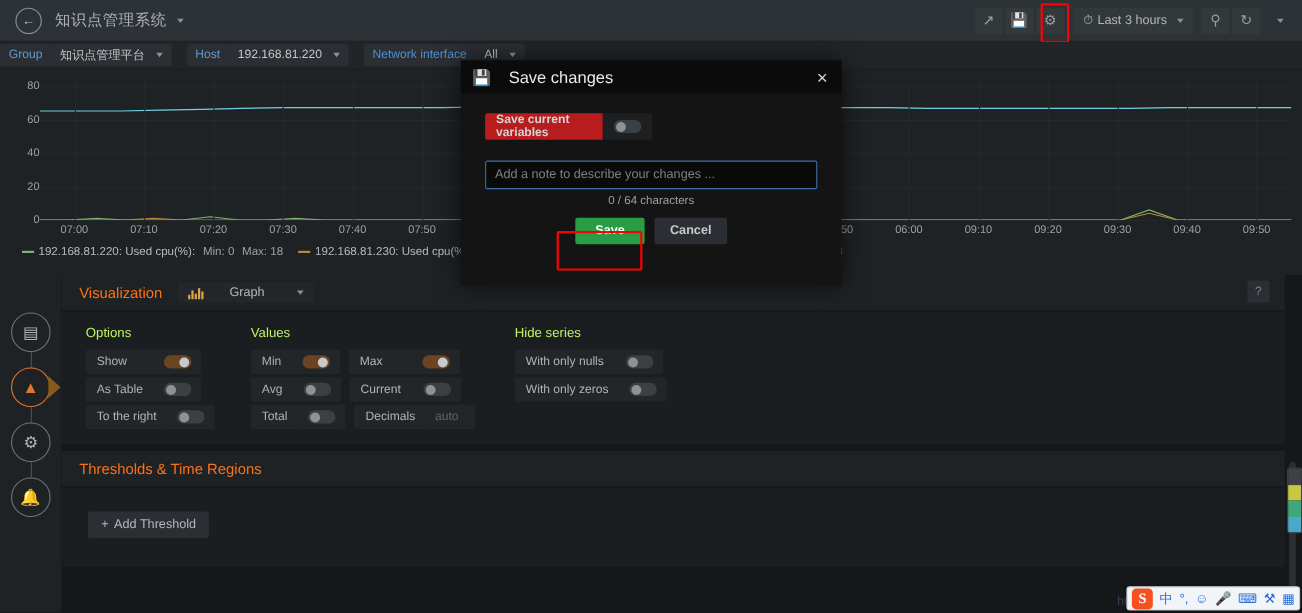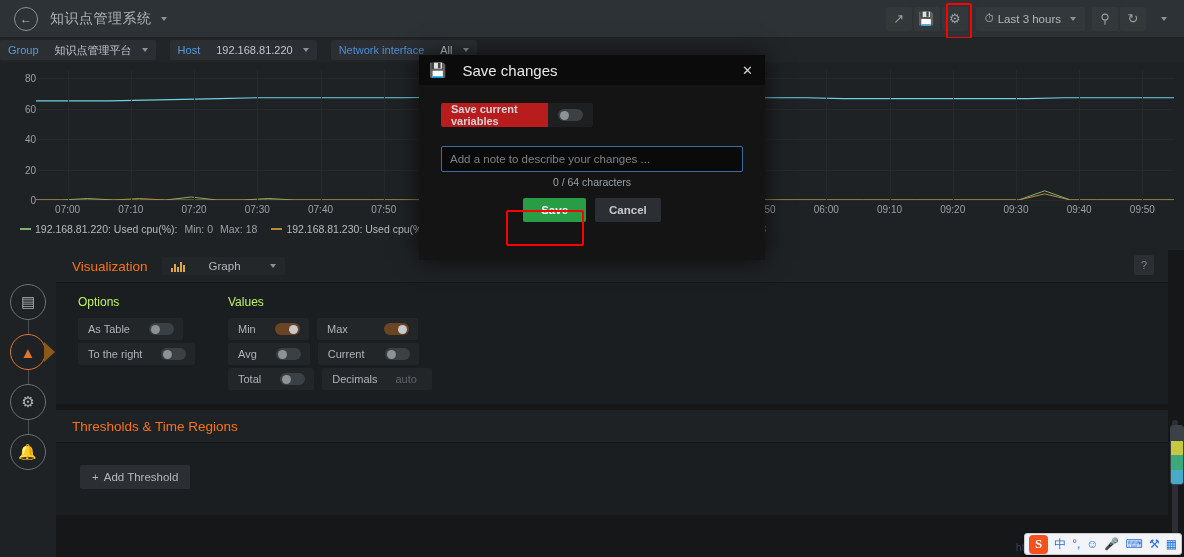--- a/index.html
+++ b/index.html
@@ -335,20 +335,30 @@
       <div class="help-btn">?</div>
     </div>
 
     <div class="opt-body">
 
       <div class="col" style="width:150px">
         <div class="col-h">Options</div>
         <div id="opt-rows">
             <div class="row">
               <div class="cell">
+                <span class="lbl" style="min-width: 62px;">Show</span>
+                <span class="sw-wrap">
+                  <span class="sw on">
+                    <i></i>
+                  </span>
+                </span>
+              </div>
+            </div>
+            <div class="row">
+              <div class="cell">
                 <span class="lbl" style="min-width: 62px;">As Table</span>
                 <span class="sw-wrap">
                   <span class="sw">
                     <i></i>
                   </span>
                 </span>
               </div>
             </div>
             <div class="row">
               <div class="cell">
@@ -416,20 +426,43 @@
               <span class="gapc"></span>
               <div class="cell">
                 <span class="lbl" style="min-width: 58px;">Decimals</span>
                 <span class="inp-auto">auto</span>
               </div>
             </div>
           </div>
       </div>
 
       <div class="col" style="width:220px">
+        <div class="col-h">Hide series</div>
+        <div id="hide-rows">
+            <div class="row">
+              <div class="cell">
+                <span class="lbl" style="min-width: 92px;">With only nulls</span>
+                <span class="sw-wrap">
+                  <span class="sw">
+                    <i></i>
+                  </span>
+                </span>
+              </div>
+            </div>
+            <div class="row">
+              <div class="cell">
+                <span class="lbl" style="min-width: 92px;">With only zeros</span>
+                <span class="sw-wrap">
+                  <span class="sw">
+                    <i></i>
+                  </span>
+                </span>
+              </div>
+            </div>
+          </div>
       </div>
     </div>
 
     <div class="sect-head thr-sect">
       <span class="sect-title">Thresholds &amp; Time Regions</span>
     </div>
     <div class="thr-body">
       <div class="add-btn">
         <span>+</span>
         <span>Add Threshold</span>

